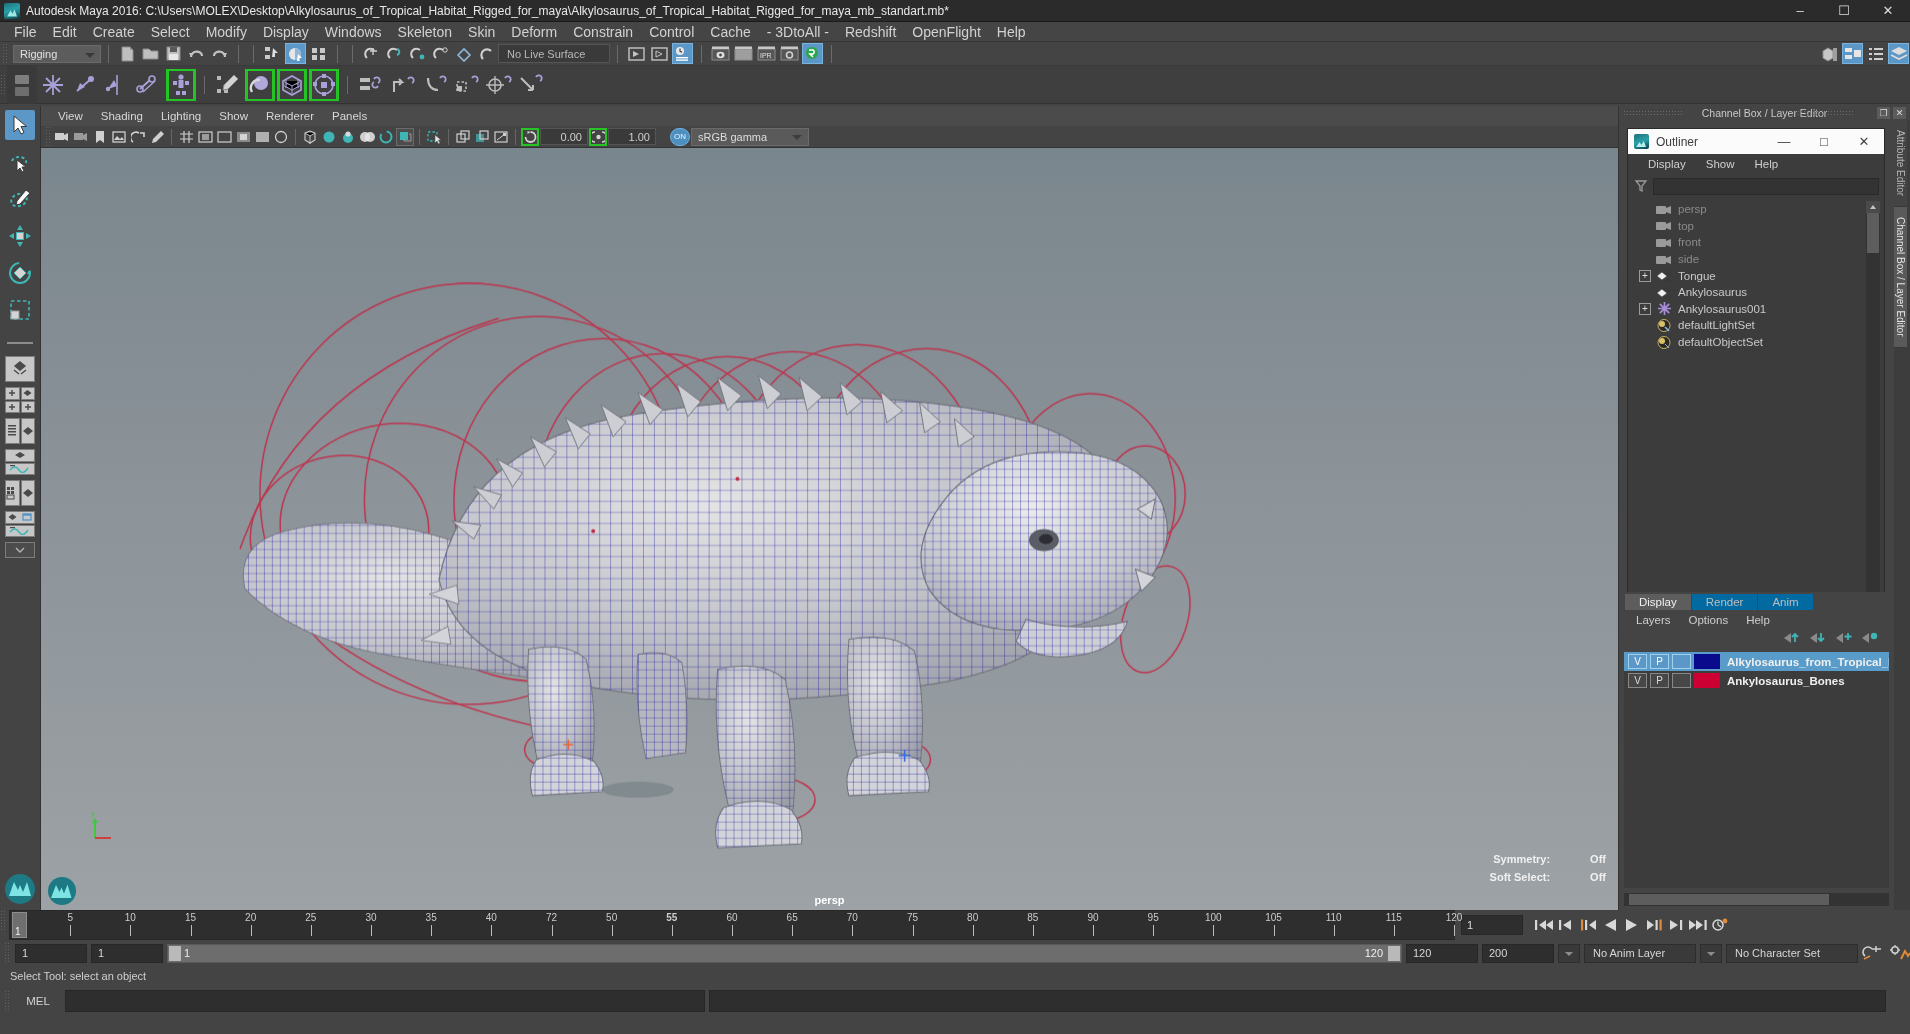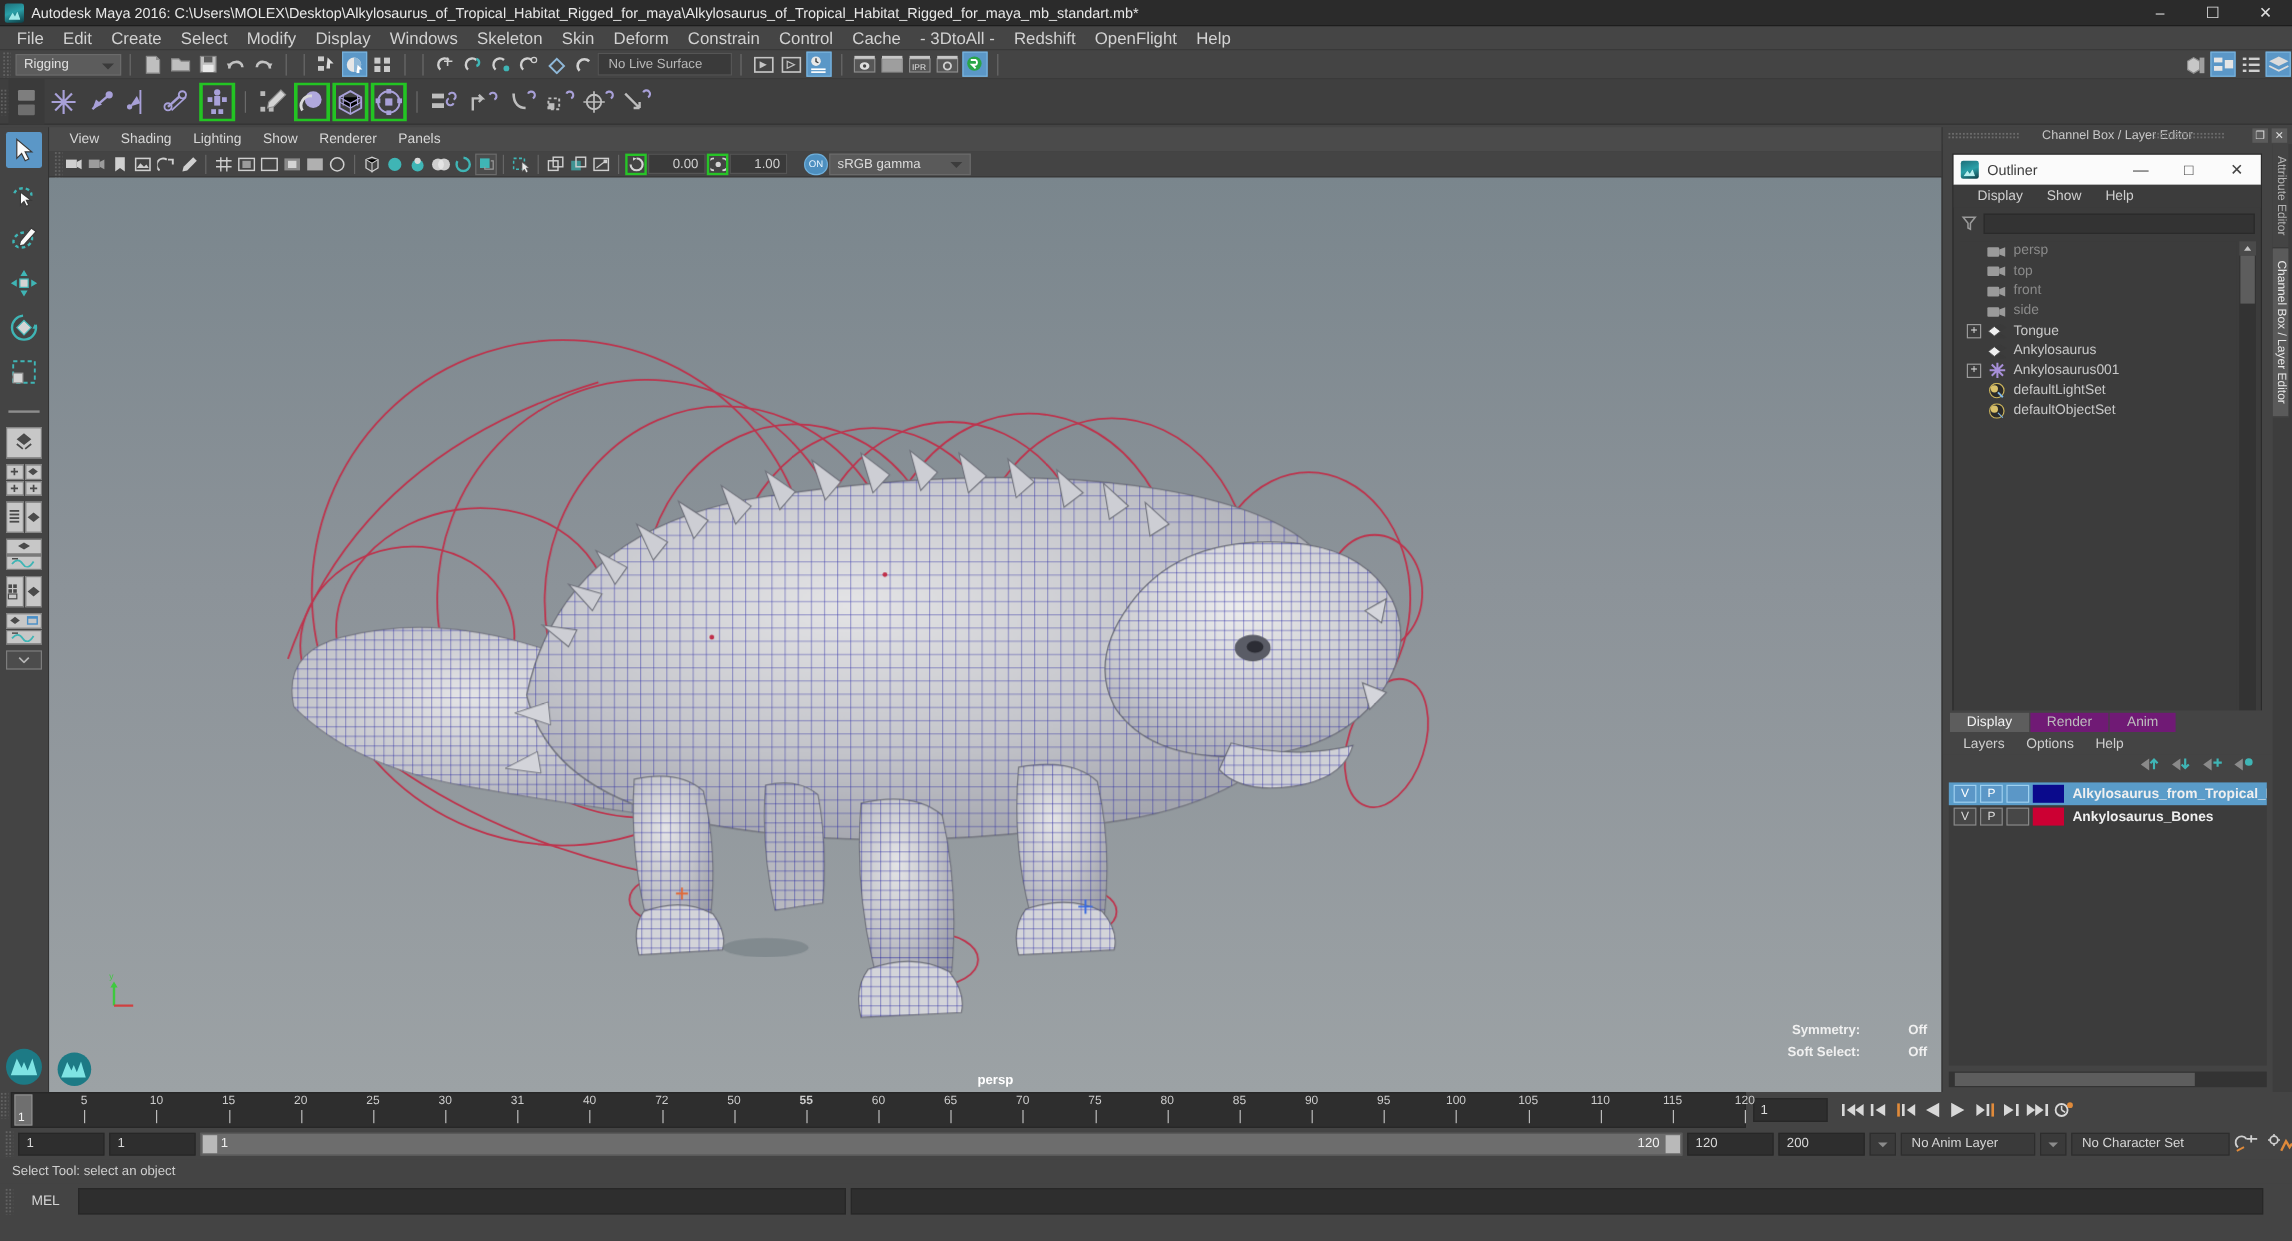--- a/index.html
+++ b/index.html
@@ -188,21 +188,21 @@
   #olScroll .ua{top:0;} #olScroll .da{bottom:0;}
   #olHScroll{position:absolute;left:5px;right:20px;bottom:6px;height:14px;background:#333;}
   #olHScroll .th{position:absolute;left:8px;right:8px;top:1px;bottom:1px;background:#5d5d5d;}
   #olHScroll .la,#olHScroll .ra{position:absolute;top:0;bottom:0;width:11px;background:#4a4a4a;
      display:flex;align-items:center;justify-content:center;color:#bbb;font-size:8px;}
   #olHScroll .la{left:0;} #olHScroll .ra{right:0;}
 
   
   #layerEd { position:absolute; left:0; right:16px; top:486px; bottom:0; background:#444;}
   #leTabs { height: 18px; display:flex; align-items:flex-end; padding-left:6px; gap:1px;}
-  .letab { padding: 2px 14px 2px; font-size: 11.5px; color:#bdbdbd; background:#701a75;}
+  .letab { padding: 2px 14px 2px; font-size: 11.5px; color:#bdbdbd; background:#0369a1;}
   .letab.act { background:#5d5d5d; color:#f0f0f0;}
   #leMenu { height: 19px; display:flex; align-items:center; font-size:11.5px;
             color:#cfcfcf; padding-left:8px; background:#444;}
   #leMenu span{padding:0 9px;}
   #leIcons { height: 20px; display:flex; justify-content:flex-end; gap:9px;
              padding-right: 16px; align-items:center;}
   #leList { position:absolute; left:5px; right:5px; top:60px; bottom:22px; background:#3c3c3c;}
   .lrow { height: 19px; display: flex; align-items:center; gap:3px; padding-left:4px;}
   .lrow.sel { background: #5a9cc9; }
   .lbox { width: 19px; height: 15px; border: 1px solid #888; background:#474747;
@@ -1314,21 +1314,21 @@
           </div>
           <div class="tick" style="left: 20.8333%;">
             <div class="lbl">25</div>
             <div class="mk"></div>
           </div>
           <div class="tick" style="left: 25%;">
             <div class="lbl">30</div>
             <div class="mk"></div>
           </div>
           <div class="tick" style="left: 29.1667%;">
-            <div class="lbl">31</div>
+            <div class="lbl">35</div>
             <div class="mk"></div>
           </div>
           <div class="tick" style="left: 33.3333%;">
             <div class="lbl">40</div>
             <div class="mk"></div>
           </div>
           <div class="tick" style="left: 37.5%;">
             <div class="lbl">72</div>
             <div class="mk"></div>
           </div>

